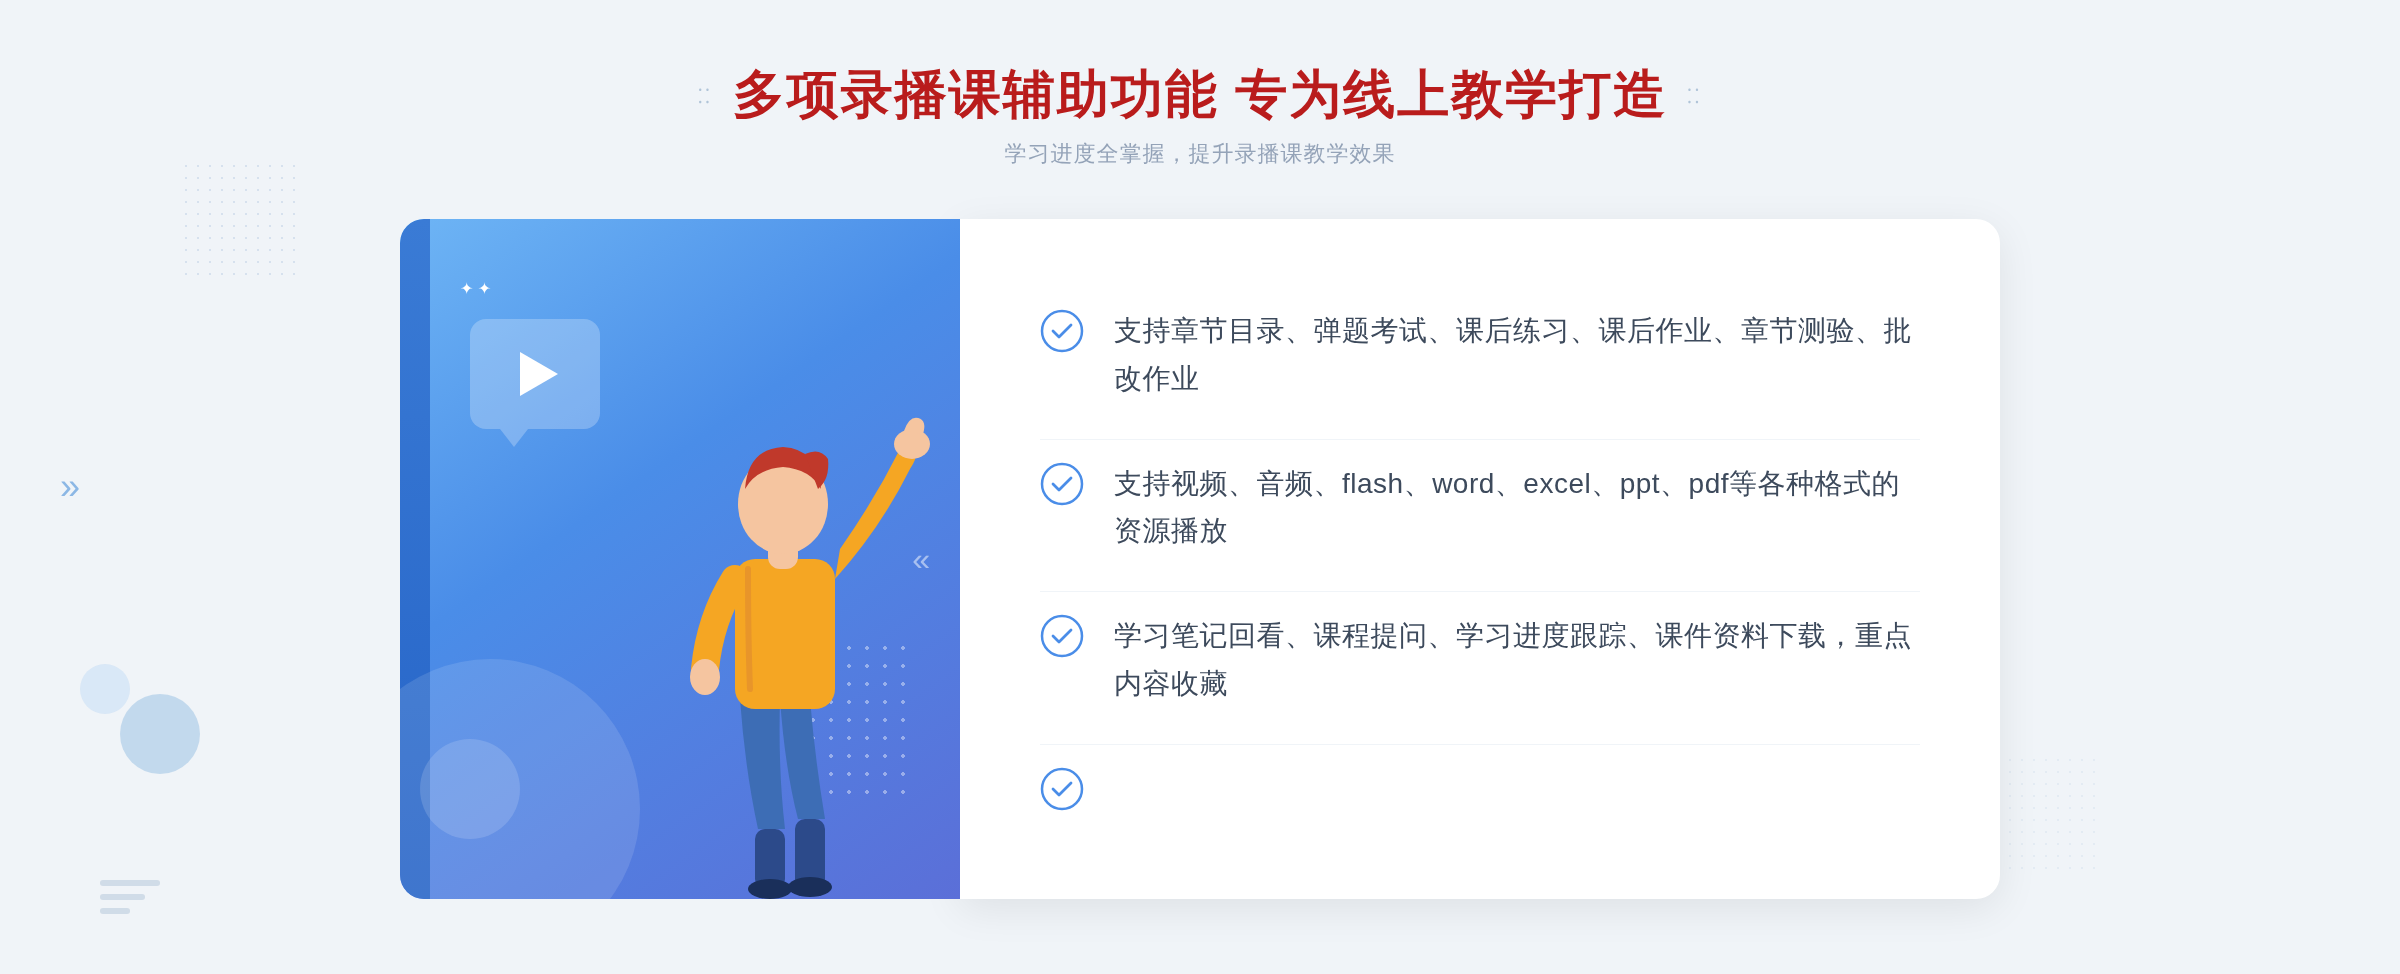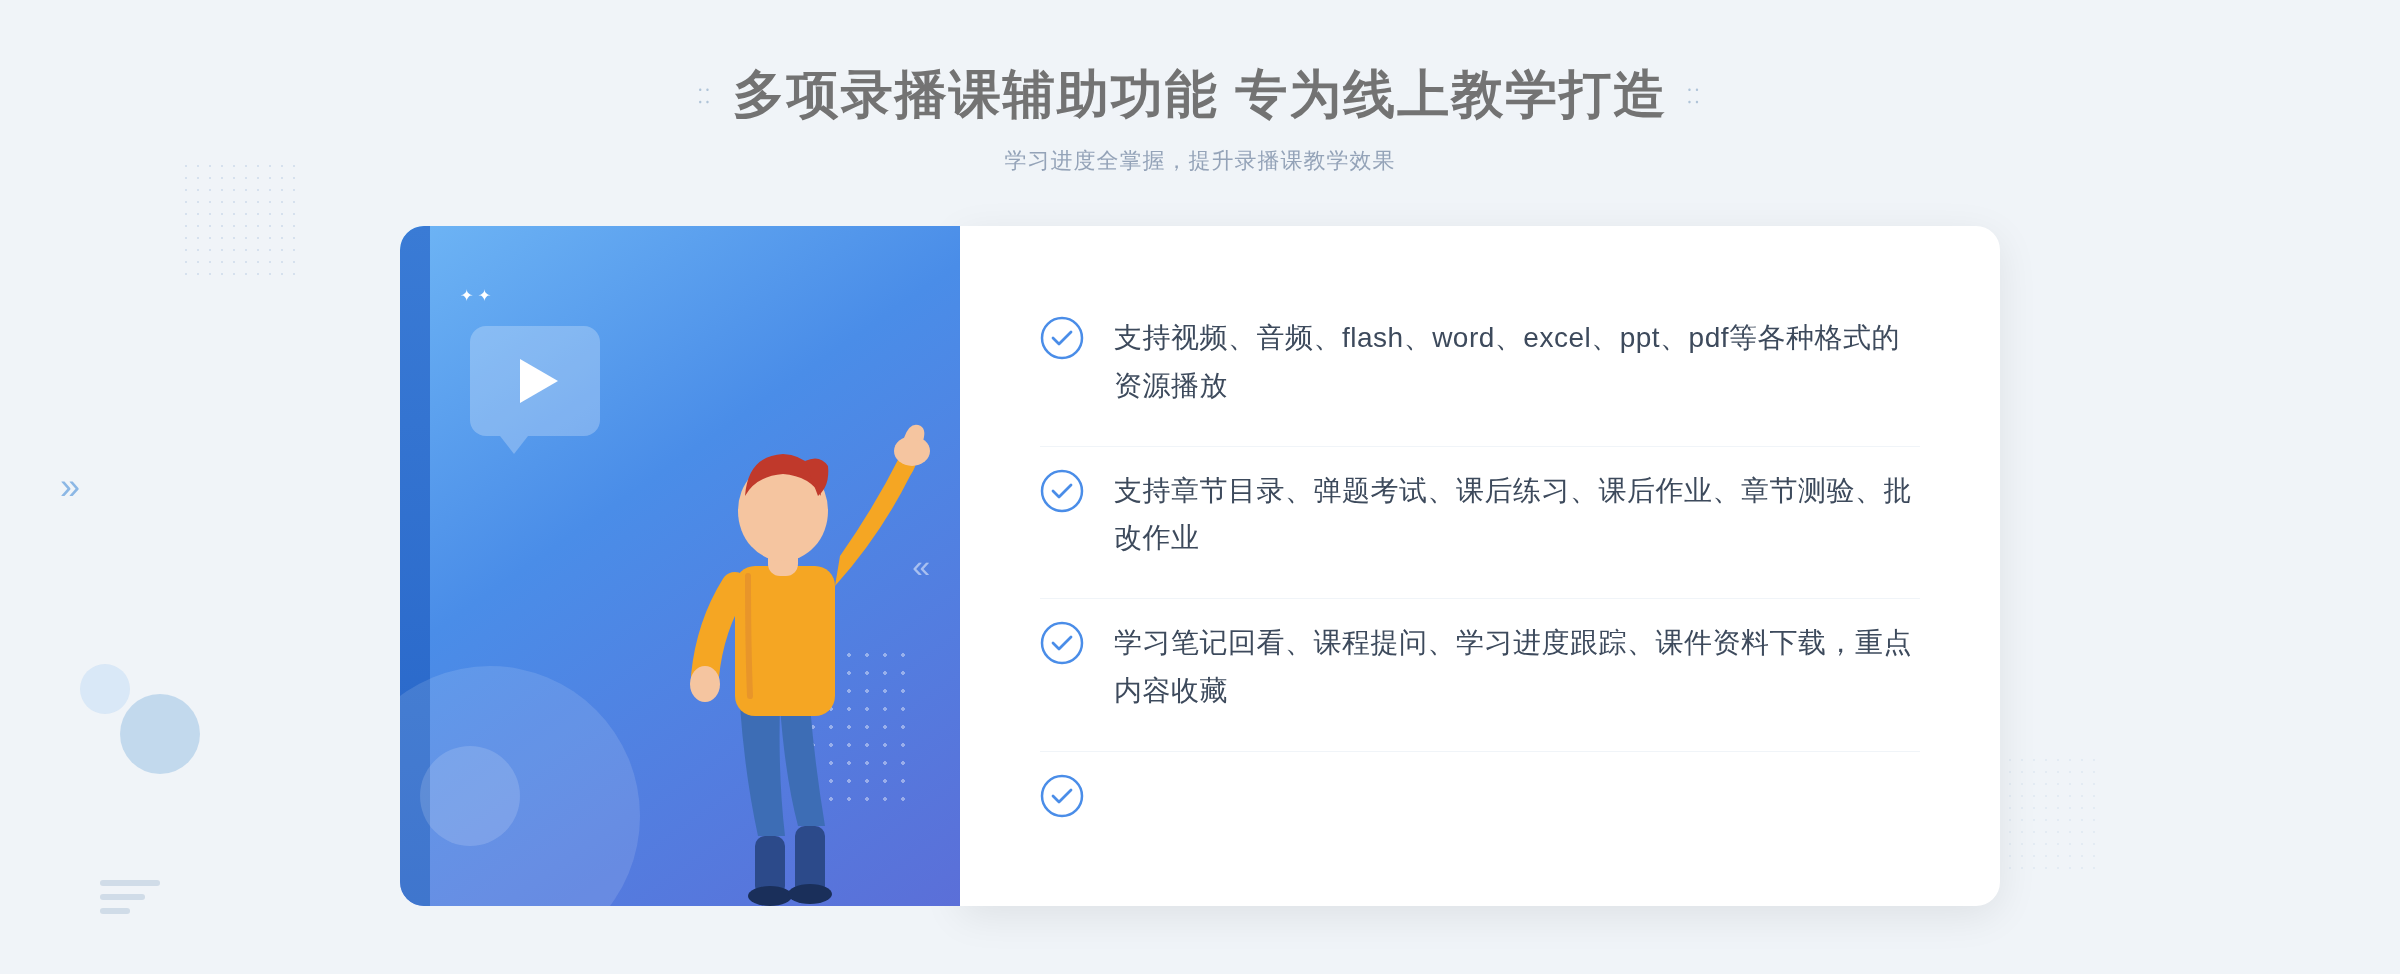--- a/index.html
+++ b/index.html
@@ -76,28 +76,28 @@
 
     .header-dots {
       color: #b0c4d8;
       font-size: 20px;
       letter-spacing: 3px;
     }
 
     .header-title {
       font-size: 52px;
       font-weight: 600;
-      color: #737373;
+      color: #b91c1c;
       letter-spacing: 2px;
     }
 
     .header-subtitle {
       font-size: 22px;
       color: #94a3b8;
-      margin-top: 16px;
+      margin-top: 9px;
       letter-spacing: 1px;
     }
 
     
     .main-content {
       display: flex;
       align-items: stretch;
       width: 1600px;
       position: relative;
     }
@@ -377,31 +377,31 @@
 
     <div class="features-panel">
 
       <div class="feature-item">
         <div class="check-icon">
           <svg viewBox="0 0 44 44" xmlns="http://www.w3.org/2000/svg">
             <circle cx="22" cy="22" r="20" fill="none" stroke="#4a8de8" stroke-width="2.5"></circle>
             <polyline points="13,22 19,28 31,16" fill="none" stroke="#4a8de8" stroke-width="2.8" stroke-linecap="round" stroke-linejoin="round"></polyline>
           </svg>
         </div>
-        <span class="feature-text">支持视频、音频、flash、word、excel、ppt、pdf等各种格式的资源播放</span>
+        <span class="feature-text">支持章节目录、弹题考试、课后练习、课后作业、章节测验、批改作业</span>
       </div>
 
       <div class="feature-item">
         <div class="check-icon">
           <svg viewBox="0 0 44 44" xmlns="http://www.w3.org/2000/svg">
             <circle cx="22" cy="22" r="20" fill="none" stroke="#4a8de8" stroke-width="2.5"></circle>
             <polyline points="13,22 19,28 31,16" fill="none" stroke="#4a8de8" stroke-width="2.8" stroke-linecap="round" stroke-linejoin="round"></polyline>
           </svg>
         </div>
-        <span class="feature-text">支持章节目录、弹题考试、课后练习、课后作业、章节测验、批改作业</span>
+        <span class="feature-text">支持视频、音频、flash、word、excel、ppt、pdf等各种格式的资源播放</span>
       </div>
 
       <div class="feature-item">
         <div class="check-icon">
           <svg viewBox="0 0 44 44" xmlns="http://www.w3.org/2000/svg">
             <circle cx="22" cy="22" r="20" fill="none" stroke="#4a8de8" stroke-width="2.5"></circle>
             <polyline points="13,22 19,28 31,16" fill="none" stroke="#4a8de8" stroke-width="2.8" stroke-linecap="round" stroke-linejoin="round"></polyline>
           </svg>
         </div>
         <span class="feature-text">学习笔记回看、课程提问、学习进度跟踪、课件资料下载，重点内容收藏</span>

